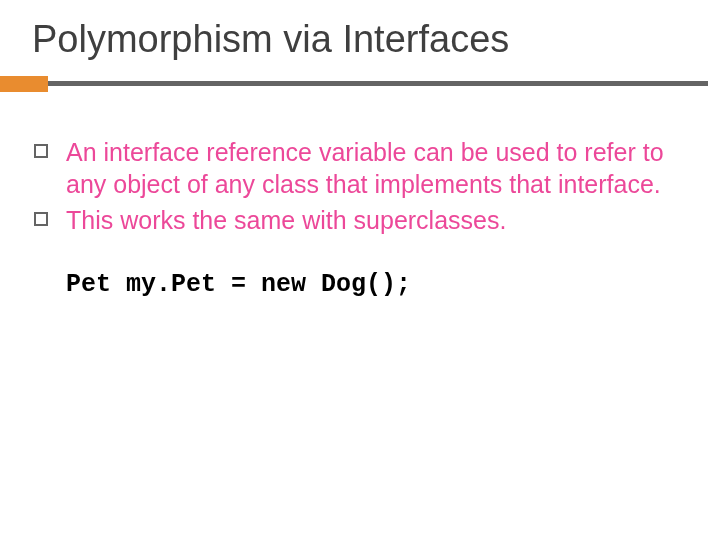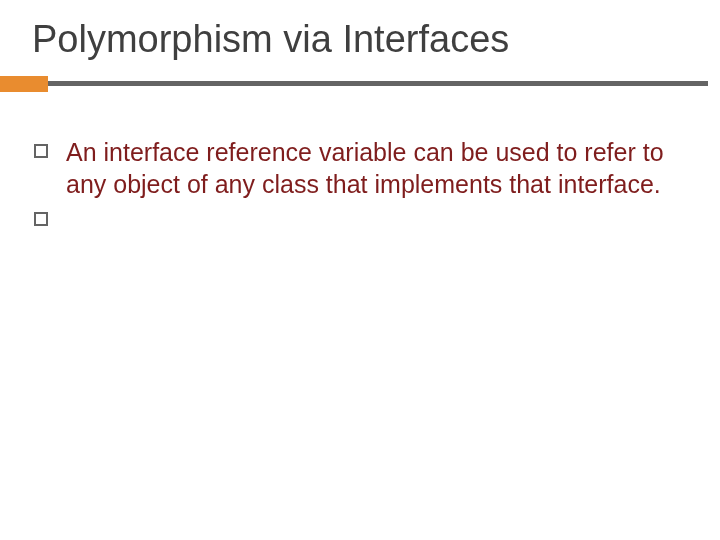--- a/index.html
+++ b/index.html
@@ -50,21 +50,21 @@
   }
   .bullet-box {
     flex: 0 0 14px;
     height: 14px;
     border: 2px solid #646464;
     margin-top: 8px;
     margin-right: 18px;
   }
   .item-text {
     font-size: 25px;
-    color: #7f1d1d;
+    color: #ec4899;
     line-height: 1.28;
   }
   .code-block {
     font-family: "Courier New", Courier, monospace;
     font-weight: bold;
     font-size: 25px;
     color: #000;
     padding-left: 32px;
     margin-top: 34px;
     margin-bottom: 44px;
@@ -85,18 +85,20 @@
 
   <div class="body">
 
     <div class="item">
       <div class="bullet-box"></div>
       <div class="item-text">An interface reference variable can be used to refer to any object of any class that implements that interface.</div>
     </div>
 
     <div class="item">
       <div class="bullet-box"></div>
+      <div class="item-text">This works the same with superclasses.</div>
     </div>
 
+    <div class="code-block">Pet my.Pet = new Dog();</div>
 
 
   </div>
 </div>
 
 </body></html>

